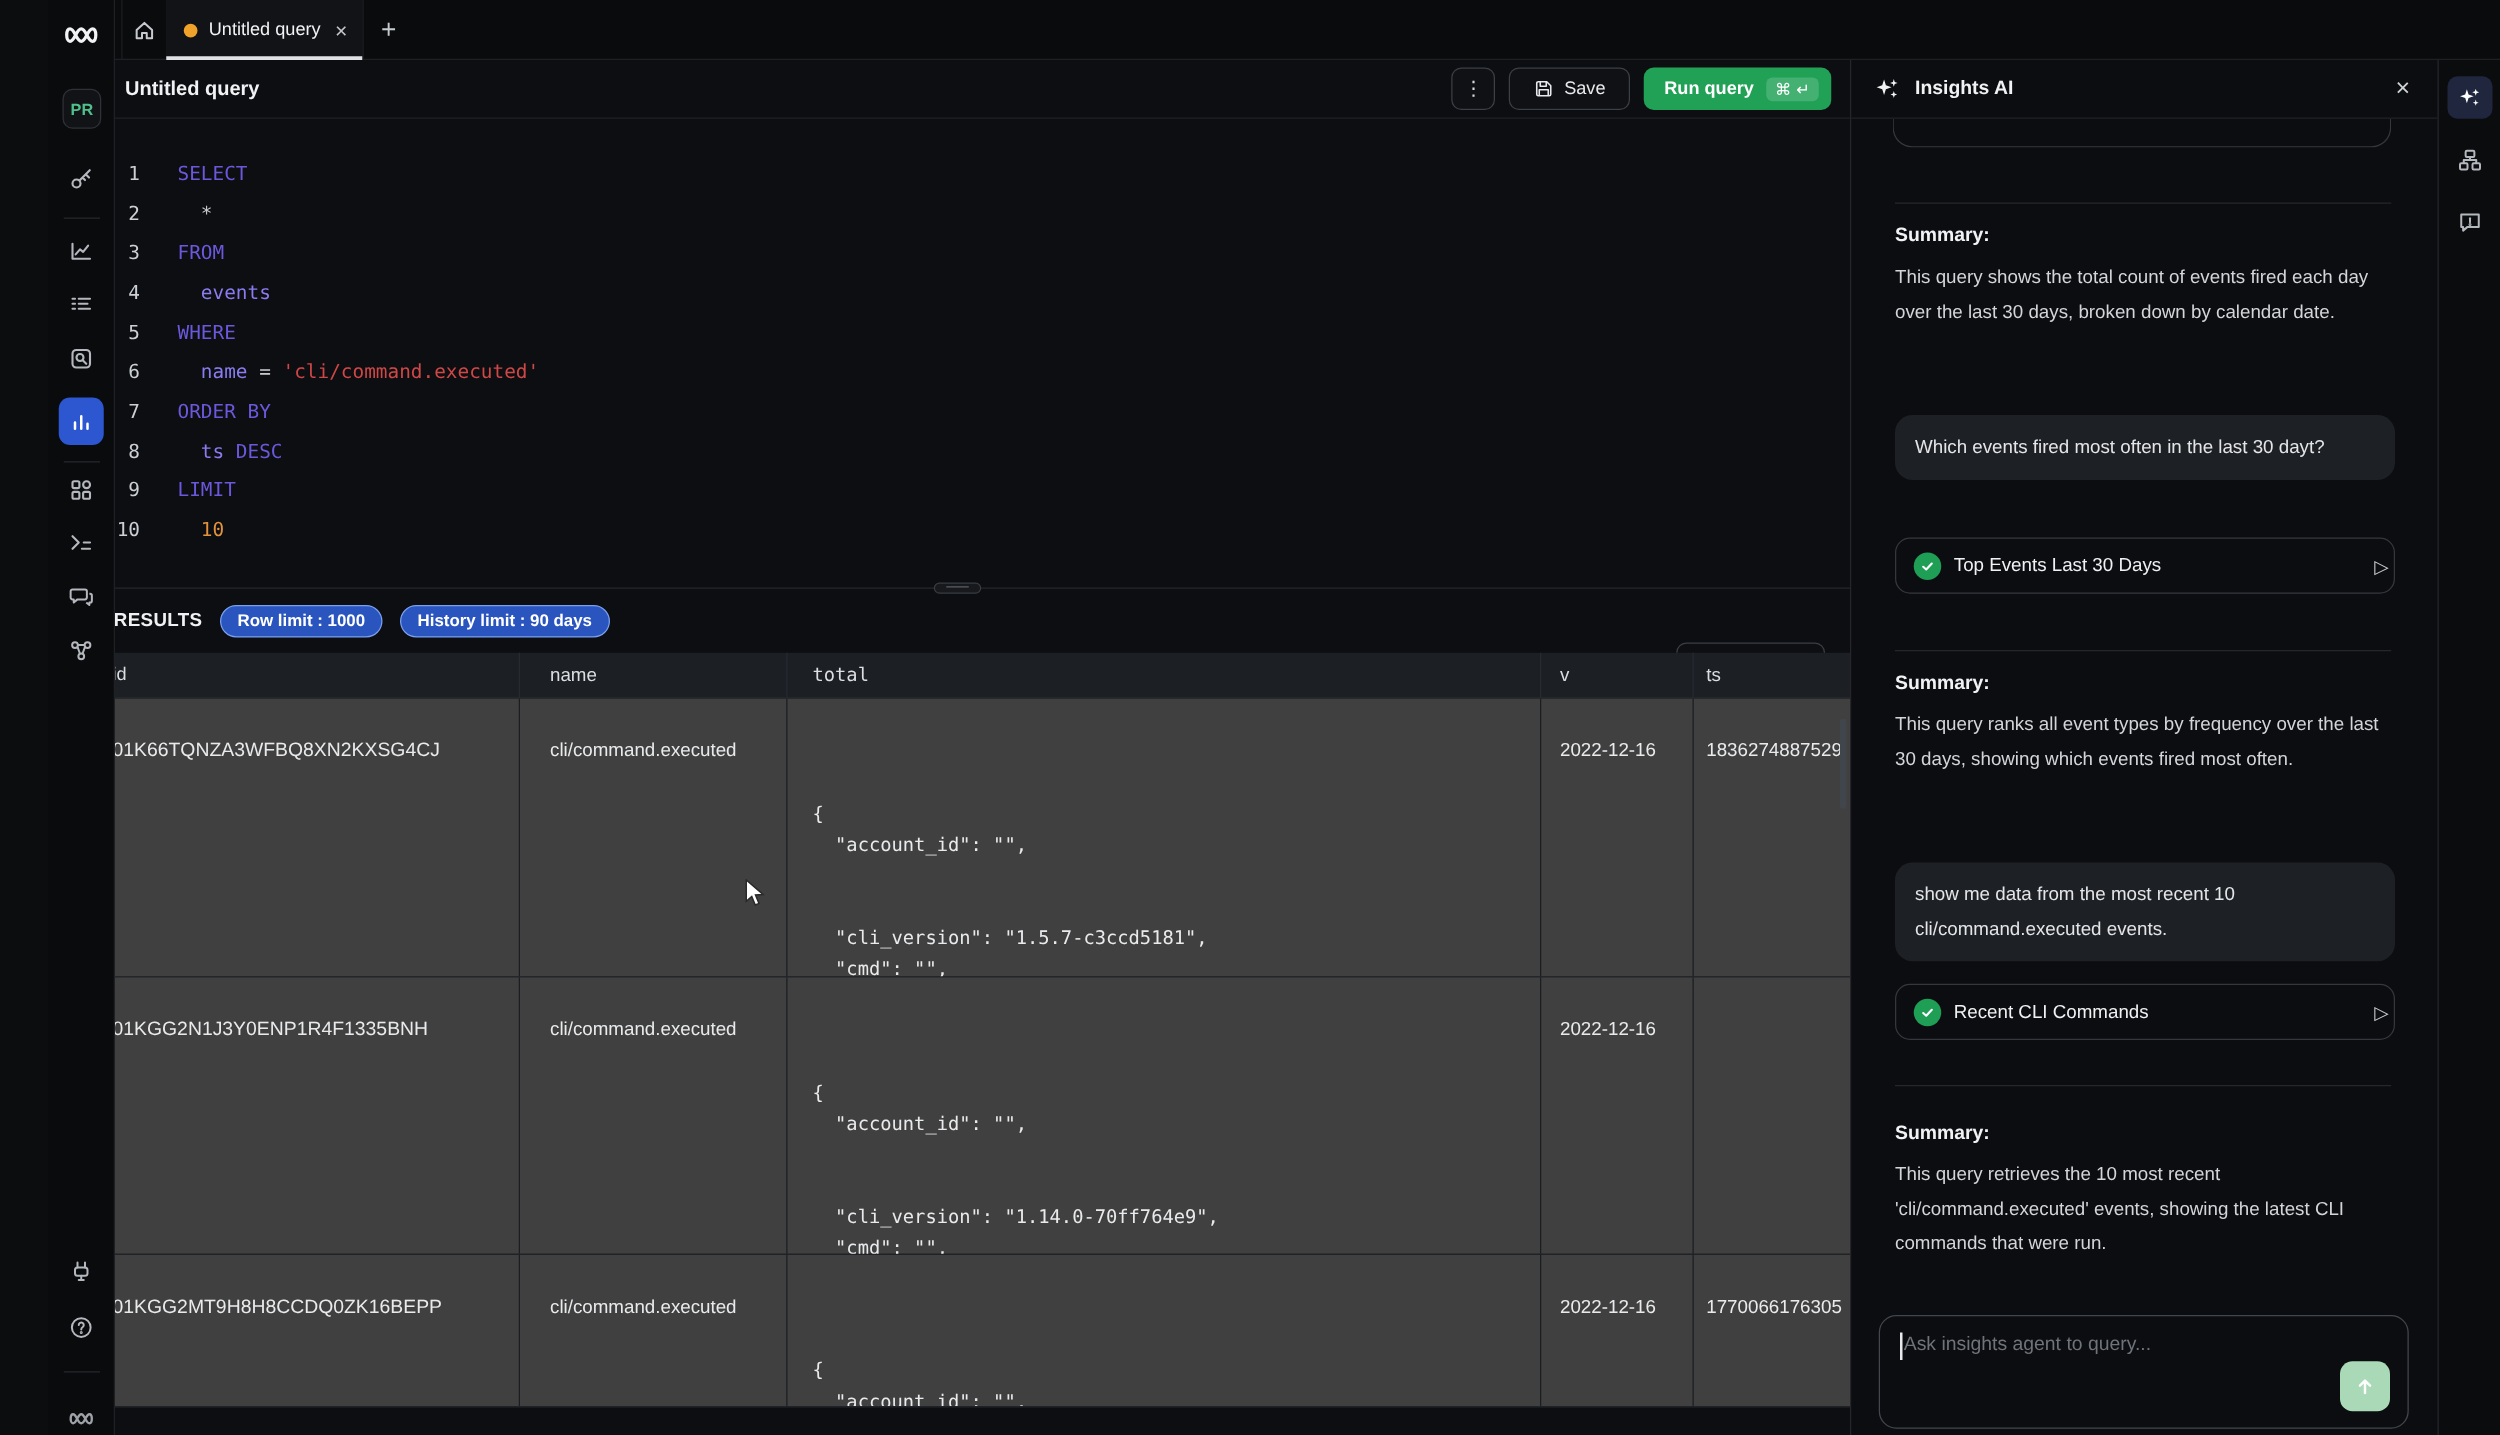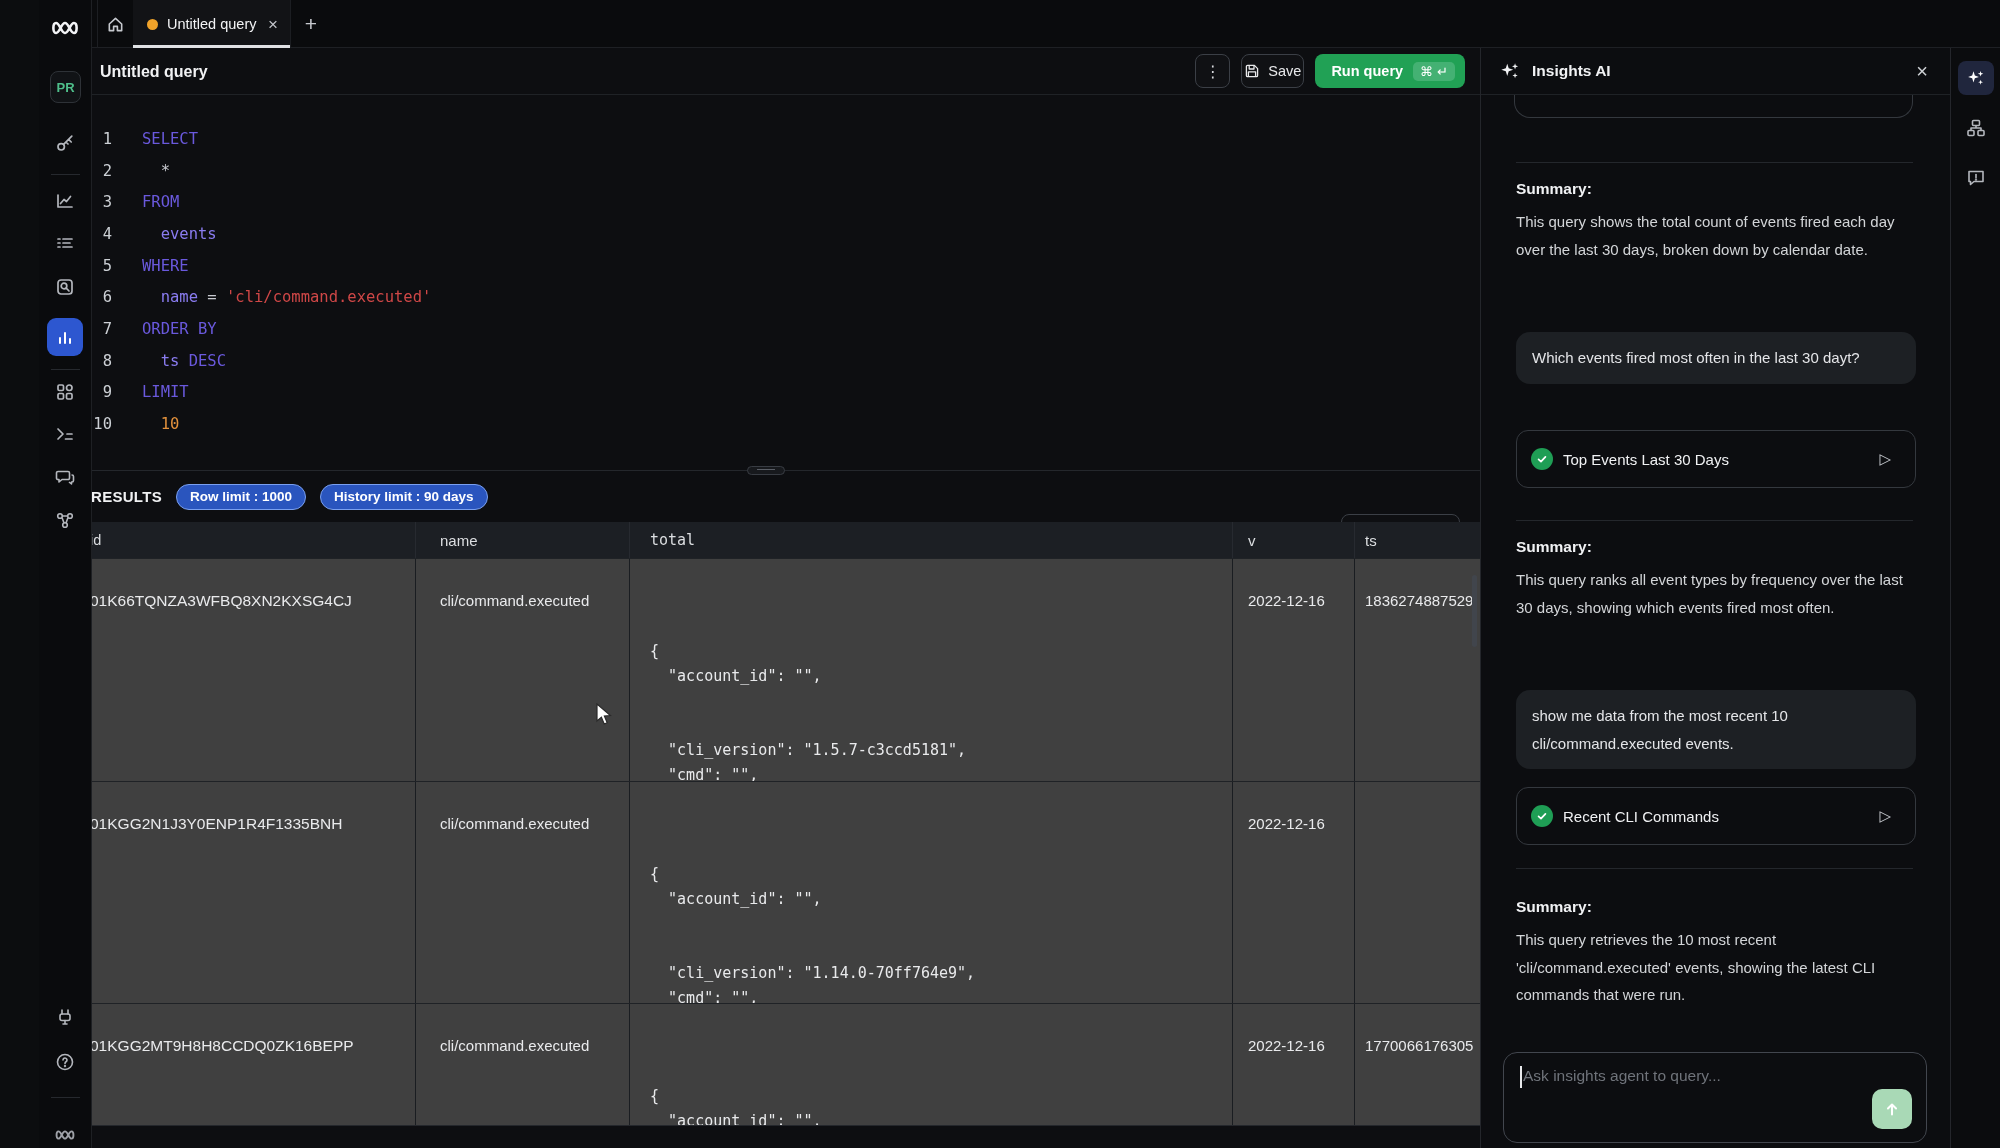--- a/index.html
+++ b/index.html
@@ -37,21 +37,21 @@
   .tab-close { margin-left:auto; color:#c2c5ca; font-size:17px; line-height:1; }
 
   
   #main { position:absolute; left:53px; top:48px; width:1427px; height:1100px; background:#0d0e11; }
   .qheader { position:absolute; top:0; left:0; right:0; height:47px; border-bottom:1px solid #1f2226; }
   .qtitle { position:absolute; left:47px; top:0; line-height:47px; font-size:16px; font-weight:bold; color:#f1f2f4; }
   .hbtns { position:absolute; right:15px; top:6px; display:flex; gap:11px; align-items:center; }
   .kebab { width:35px; height:34px; border:1px solid #3b3f46; border-radius:8px;
     display:flex; align-items:center; justify-content:center; color:#d7d9dd; font-size:16px; background:#101114;}
   .btn-save { height:34px; border:1px solid #3b3f46; border-radius:8px; background:#101114;
-    display:flex; align-items:center; gap:8px; padding:0 2px; font-size:14.5px; color:#e8e9eb; }
+    display:flex; align-items:center; gap:8px; padding:0 19px; font-size:14.5px; color:#e8e9eb; }
   .btn-run { height:34px; border-radius:8px; background:#21a155; display:flex; align-items:center;
     gap:10px; padding:0 10px 0 16px; font-size:14.5px; font-weight:bold; color:#fff; }
   .run-chip { background:#44b173; border-radius:5px; padding:2px 7px; font-size:13px; font-weight:normal;
     display:flex; gap:4px; align-items:center; }
 
   .editor { position:absolute; top:47px; left:0; right:0; height:375px; padding-top:28px;
     font-family:"DejaVu Sans Mono", monospace; font-size:15.5px; }
   .cl { height:31.7px; display:flex; align-items:center; white-space:pre; }
   .ln { width:59px; text-align:right; color:#ccd0d5; flex:none; }
   .code { margin-left:30px; white-space:pre; }
@@ -101,22 +101,22 @@
   .iclose { position:absolute; right:22px; top:0; line-height:47px; font-size:20px; color:#cfd2d6; }
 
   .partial-card { position:absolute; left:33px; right:37px; top:47px; height:23px;
     border:1px solid #34383e; border-top:none; border-radius:0 0 16px 16px; }
   .hr { position:absolute; left:35px; right:37px; height:1px; background:#24272c; }
   .sum-label { position:absolute; left:35px; font-size:15.5px; font-weight:bold; color:#f1f2f4; }
   .sum-text { position:absolute; left:35px; width:388px; font-size:15px; line-height:27.5px; color:#d3d5d8; }
   .bubble { position:absolute; left:35px; width:400px; background:#1d2024; border-radius:14px;
     padding:12px 16px; font-size:15px; line-height:27.5px; color:#e4e5e8; }
   .bubble span { display:block; max-width:336px; }
-  .scard { position:absolute; left:35px; width:400px; height:58px; border:1px solid #34383e;
-    border-radius:12px; display:flex; align-items:center; padding:0 24px 0 14px; }
+  .scard { position:absolute; left:35px; width:400px; height:45px; border:1px solid #34383e;
+    border-radius:12px; display:flex; align-items:center; padding:0 4px 0 14px; }
   .check { width:22px; height:22px; border-radius:50%; background:#1f9e55; flex:none;
     display:flex; align-items:center; justify-content:center; }
   .scard-label { margin-left:10px; font-size:15px; color:#f0f1f3; }
   .play { margin-left:auto; color:#c9ccd1; font-size:15px; }
 
   .ask { position:absolute; left:22px; right:23px; top:1004px; height:91px;
     border:1px solid #42464e; border-radius:14px; background:#0c0d10; }
   .ask textarea { position:absolute; inset:0; background:transparent; border:none; resize:none;
     outline:none; padding:14px 60px 14px 19px; font-family:"Liberation Sans", sans-serif;
     font-size:15.5px; color:#e8e9eb; }

